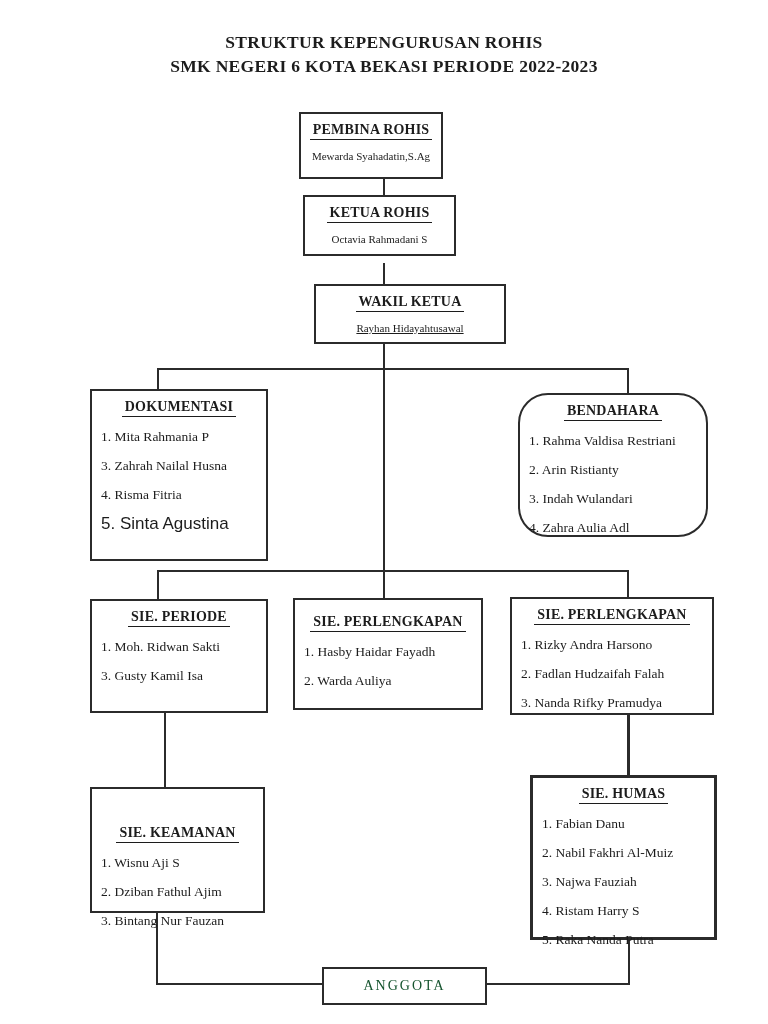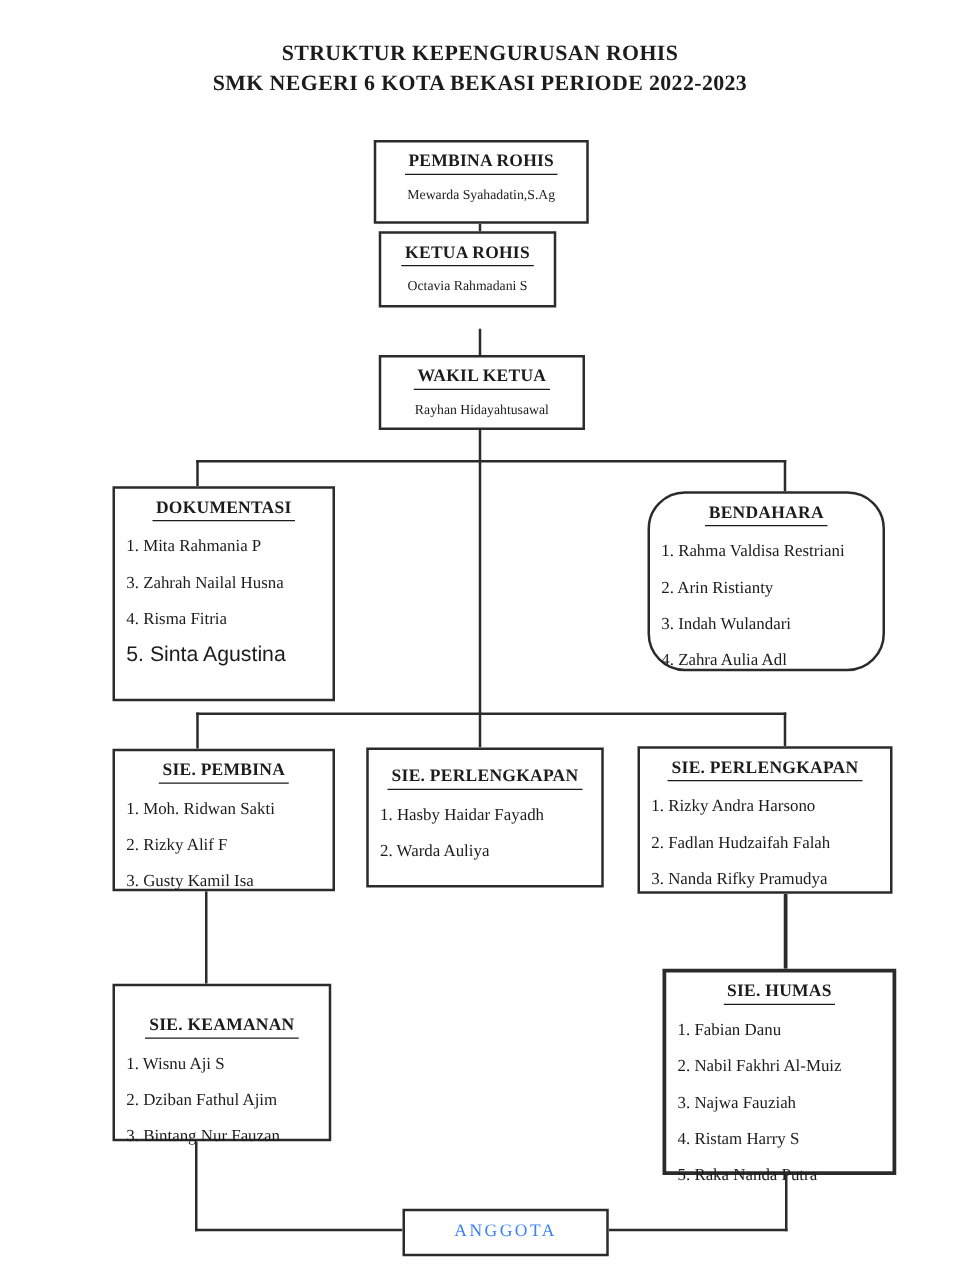--- a/index.html
+++ b/index.html
@@ -51,36 +51,36 @@
     padding-left: 9px;
     font-size: 13.5px;
     line-height: 29px;
     white-space: nowrap;
   }
   .member.alt-font {
     font-family: "Liberation Sans", sans-serif;
     font-weight: 400;
     font-size: 17px;
   }
-  .pad-top { padding-top: 16px; }
+  .pad-top { padding-top: 28px; }
   .line {
     position: absolute;
     background: #2b2b2b;
   }
   .anggota-box {
     position: absolute;
     border: 2px solid #2b2b2b;
     box-sizing: border-box;
     background: #ffffff;
     display: flex;
     align-items: center;
     justify-content: center;
     font-size: 14px;
     letter-spacing: 2px;
-    color: #3b82f6;
+    color: #14532d;
   }
 </style>
 </head>
 <body>
 
 <div id="canvas">
 
   <div class="title">
     <div>STRUKTUR KEPENGURUSAN ROHIS</div>
     <div>SMK NEGERI 6 KOTA BEKASI PERIODE 2022-2023</div>
@@ -96,31 +96,31 @@
   <div class="line" style="left:157px; top:570px; width:2px; height:29px;"></div>
   <div class="line" style="left:383px; top:570px; width:2px; height:28px;"></div>
   <div class="line" style="left:627px; top:570px; width:2px; height:27px;"></div>
   <div class="line" style="left:164px; top:713px; width:2px; height:74px;"></div>
   <div class="line" style="left:627px; top:715px; width:3px; height:60px;"></div>
   <div class="line" style="left:156px; top:913px; width:2px; height:72px;"></div>
   <div class="line" style="left:156px; top:983px; width:166px; height:2px;"></div>
   <div class="line" style="left:628px; top:940px; width:2px; height:45px;"></div>
   <div class="line" style="left:487px; top:983px; width:143px; height:2px;"></div>
 
-  <div class="obox" style="left:299px; top:112px; width:172px; height:67px;">
+  <div class="obox" style="left:299px; top:112px; width:144px; height:67px;">
     <div class="obox-header"><span class="u">PEMBINA ROHIS</span></div>
     <div class="obox-name">Mewarda Syahadatin,S.Ag</div>
   </div>
 
-  <div class="obox" style="left:303px; top:185px; width:142px; height:61px;">
+  <div class="obox" style="left:303px; top:195px; width:153px; height:61px;">
     <div class="obox-header"><span class="u">KETUA ROHIS</span></div>
     <div class="obox-name">Octavia Rahmadani S</div>
   </div>
 
-  <div class="obox" style="left:303px; top:284px; width:165px; height:60px;">
+  <div class="obox" style="left:314px; top:284px; width:192px; height:60px;text-decoration:underline;">
     <div class="obox-header"><span class="u">WAKIL KETUA</span></div>
     <div class="obox-name">Rayhan Hidayahtusawal</div>
   </div>
 
   <div class="obox" style="left:90px; top:389px; width:178px; height:172px;">
     <div class="obox-header"><span class="u">DOKUMENTASI</span></div>
     <div class="members">
       <div class="member">1. Mita Rahmania P</div>
       <div class="member">3. Zahrah Nailal Husna</div>
       <div class="member">4. Risma Fitria</div>
@@ -132,24 +132,23 @@
     <div class="obox-header"><span class="u">BENDAHARA</span></div>
     <div class="members">
       <div class="member">1. Rahma Valdisa Restriani</div>
       <div class="member">2. Arin Ristianty</div>
       <div class="member">3. Indah Wulandari</div>
       <div class="member">4. Zahra Aulia Adl</div>
     </div>
   </div>
 
   <div class="obox" style="left:90px; top:599px; width:178px; height:114px;">
-    <div class="obox-header"><span class="u">SIE. PEMBINA</span></div>
+    <div class="obox-header"><span class="u">SIE. PERIODE</span></div>
     <div class="members">
       <div class="member">1. Moh. Ridwan Sakti</div>
-      <div class="member">2. Rizky Alif F</div>
       <div class="member">3. Gusty Kamil Isa</div>
     </div>
   </div>
 
   <div class="obox" style="left:293px; top:598px; width:190px; height:112px;">
     <div class="obox-header" style="margin-top:14px;"><span class="u">SIE. PERLENGKAPAN</span></div>
     <div class="members">
       <div class="member">1. Hasby Haidar Fayadh</div>
       <div class="member">2. Warda Auliya</div>
     </div>

